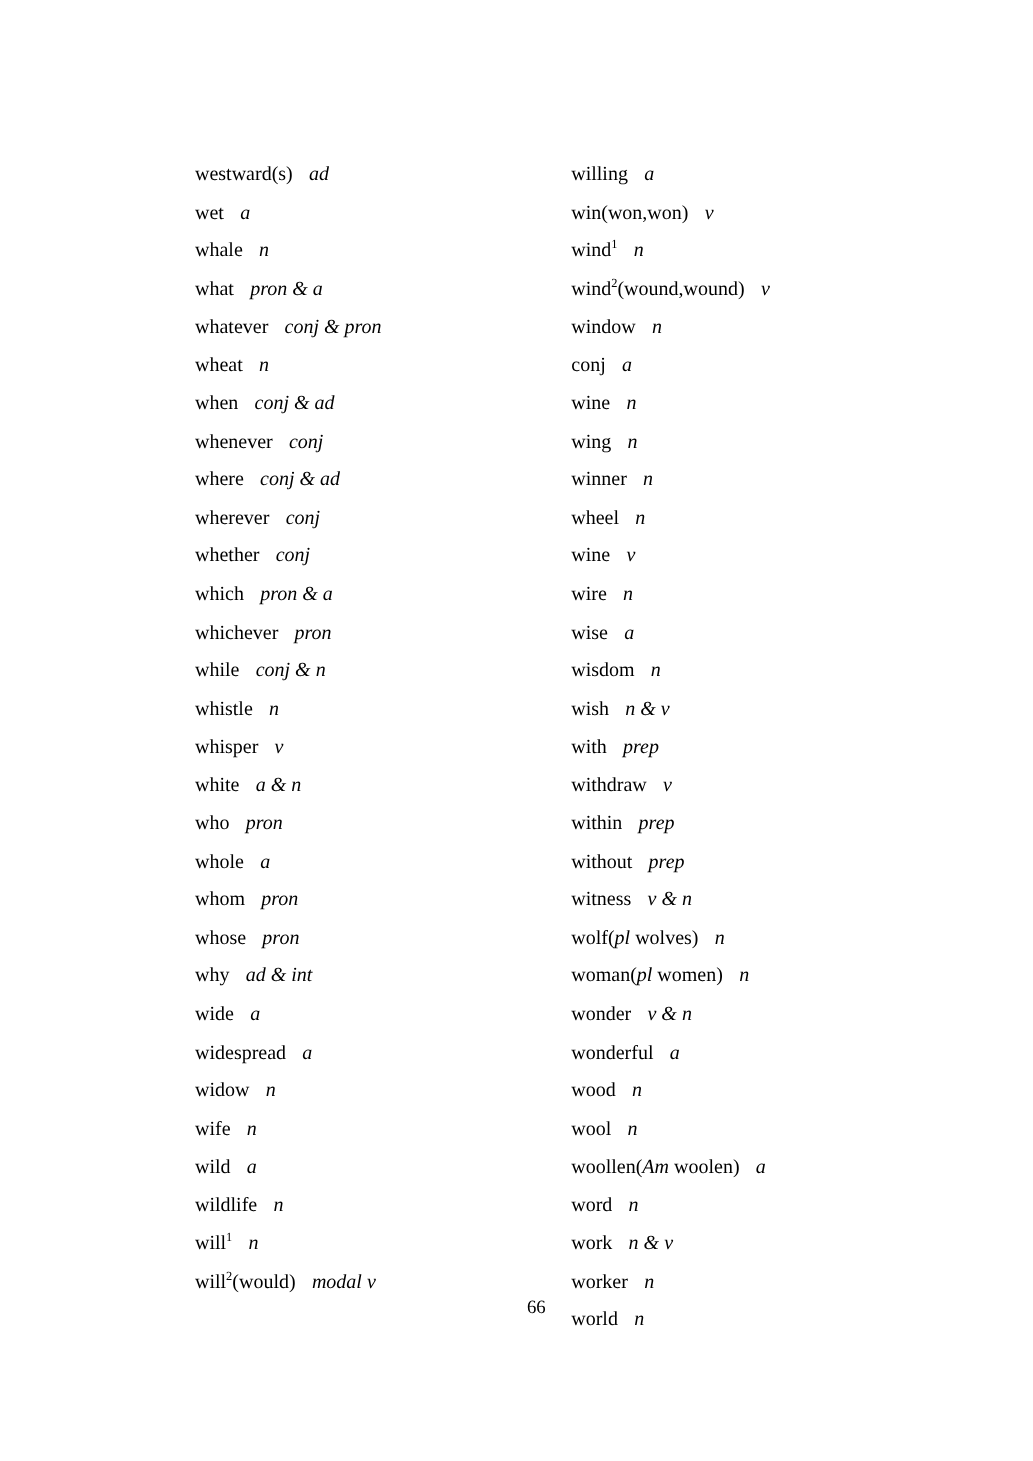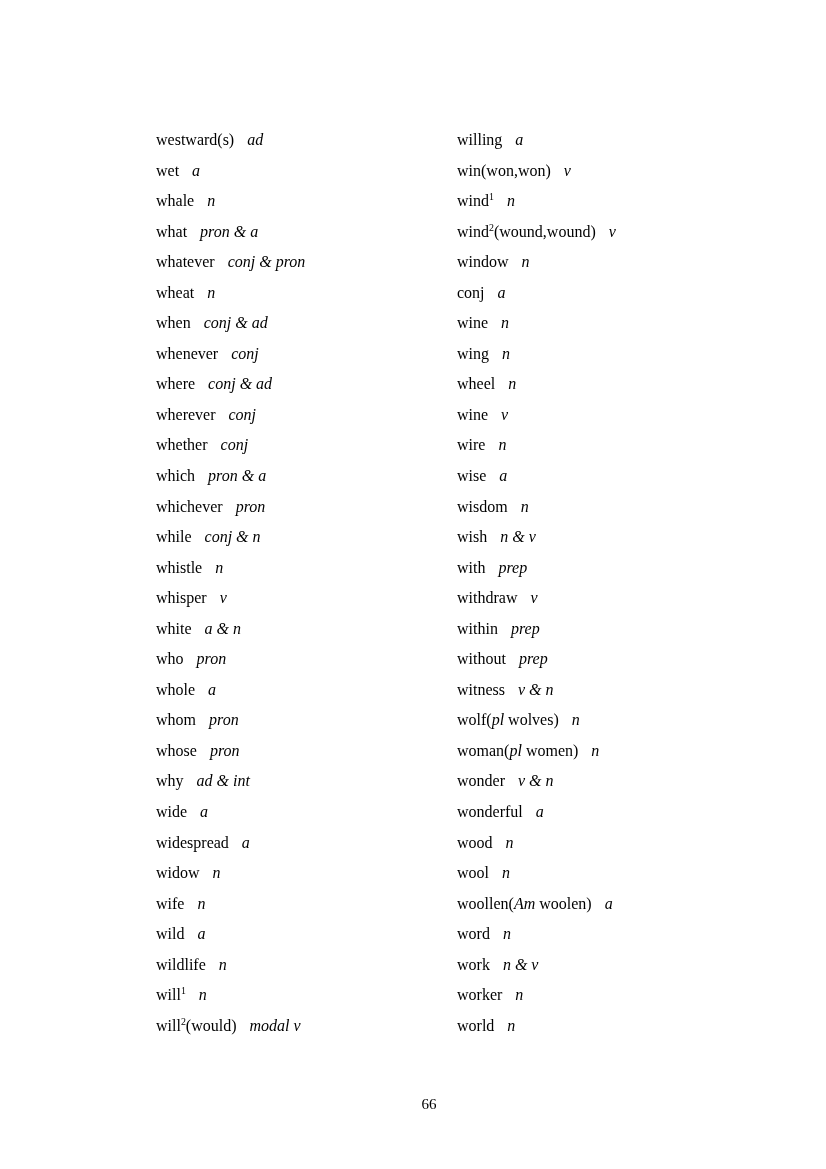--- a/index.html
+++ b/index.html
@@ -38,21 +38,21 @@
   .entry .word sup {
     font-size: 62%;
     line-height: 0;
   }
   .entry .pos {
     font-style: italic;
     margin-left: 13px;
   }
   .page-number {
     position: absolute;
-    top: 1094px;
+    top: 1036px;
     left: 429px;
     transform: translateX(-50%);
     font-size: 15px;
     line-height: 20px;
   }
 </style>
 </head>
 <body>
 
 <div class="page">
@@ -90,20 +90,21 @@
     </div>
   <div class="col col-right">
       <div class="entry"><span class="word">willing</span><span class="pos">a</span></div>
       <div class="entry"><span class="word">win(won,won)</span><span class="pos">v</span></div>
       <div class="entry"><span class="word">wind<sup>1</sup></span><span class="pos">n</span></div>
       <div class="entry"><span class="word">wind<sup>2</sup>(wound,wound)</span><span class="pos">v</span></div>
       <div class="entry"><span class="word">window</span><span class="pos">n</span></div>
       <div class="entry"><span class="word">conj</span><span class="pos">a</span></div>
       <div class="entry"><span class="word">wine</span><span class="pos">n</span></div>
       <div class="entry"><span class="word">wing</span><span class="pos">n</span></div>
+      <div class="entry"><span class="word">winner</span><span class="pos">n</span></div>
       <div class="entry"><span class="word">wheel</span><span class="pos">n</span></div>
       <div class="entry"><span class="word">wine</span><span class="pos">v</span></div>
       <div class="entry"><span class="word">wire</span><span class="pos">n</span></div>
       <div class="entry"><span class="word">wise</span><span class="pos">a</span></div>
       <div class="entry"><span class="word">wisdom</span><span class="pos">n</span></div>
       <div class="entry"><span class="word">wish</span><span class="pos">n &amp; v</span></div>
       <div class="entry"><span class="word">with</span><span class="pos">prep</span></div>
       <div class="entry"><span class="word">withdraw</span><span class="pos">v</span></div>
       <div class="entry"><span class="word">within</span><span class="pos">prep</span></div>
       <div class="entry"><span class="word">without</span><span class="pos">prep</span></div>

